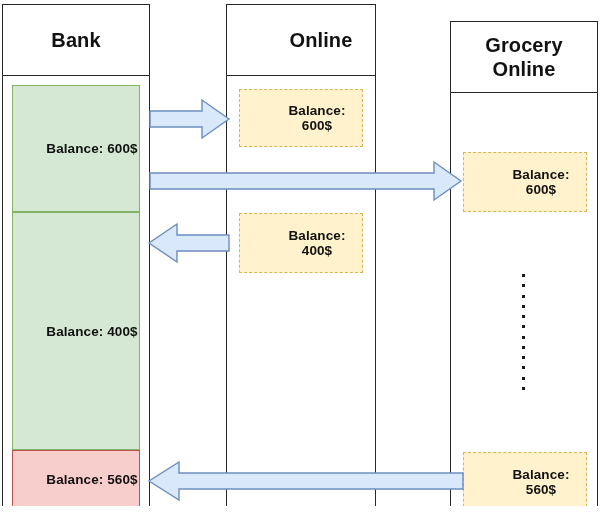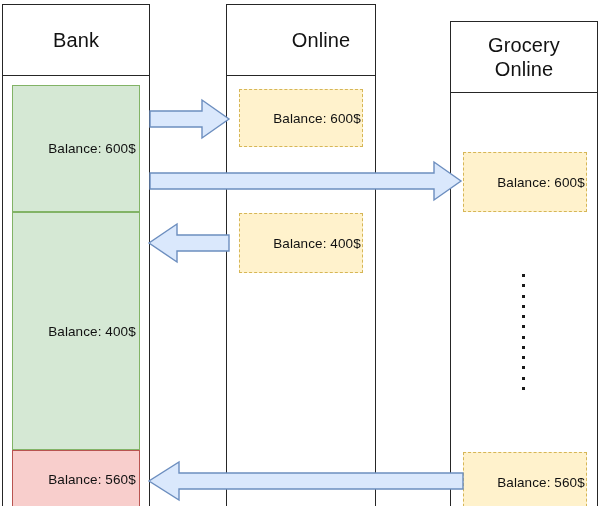--- a/index.html
+++ b/index.html
@@ -10,20 +10,21 @@
   body {
     font-family: "Liberation Sans", sans-serif;
     -webkit-font-smoothing: antialiased;
   }
   #canvas {
     position: relative;
     width: 600px;
     height: 506px;
     background: #ffffff;
     overflow: hidden;
+    font-weight: bold;
   }
 
   
   .lane {
     position: absolute;
     box-sizing: border-box;
     border: 1.6px solid #262626;
     background: #ffffff;
   }
   .lane-header {

